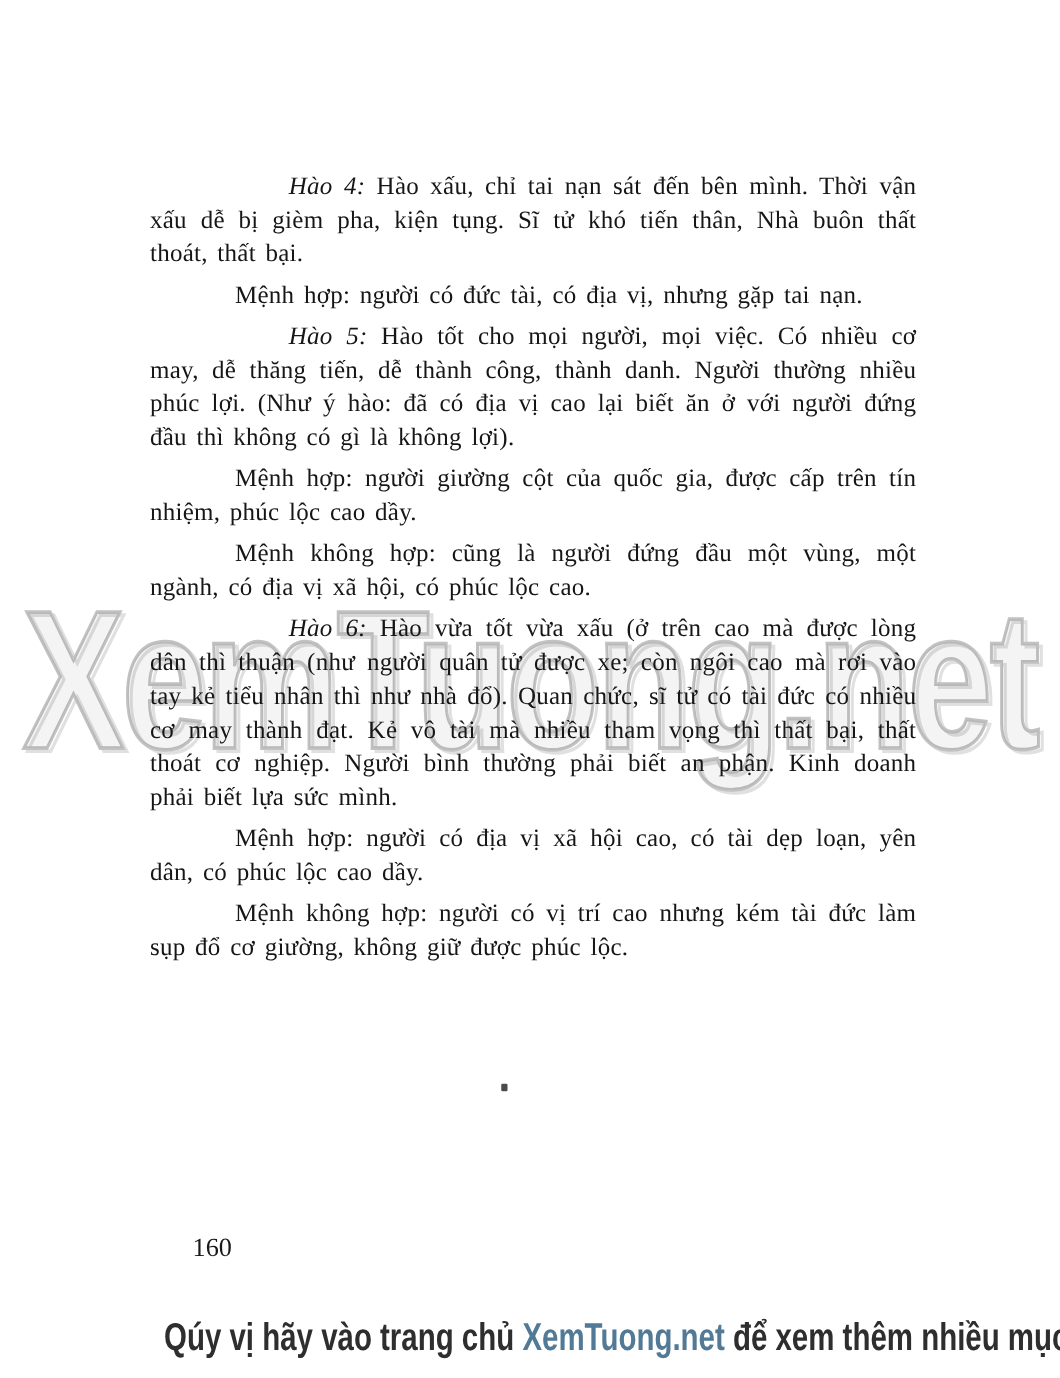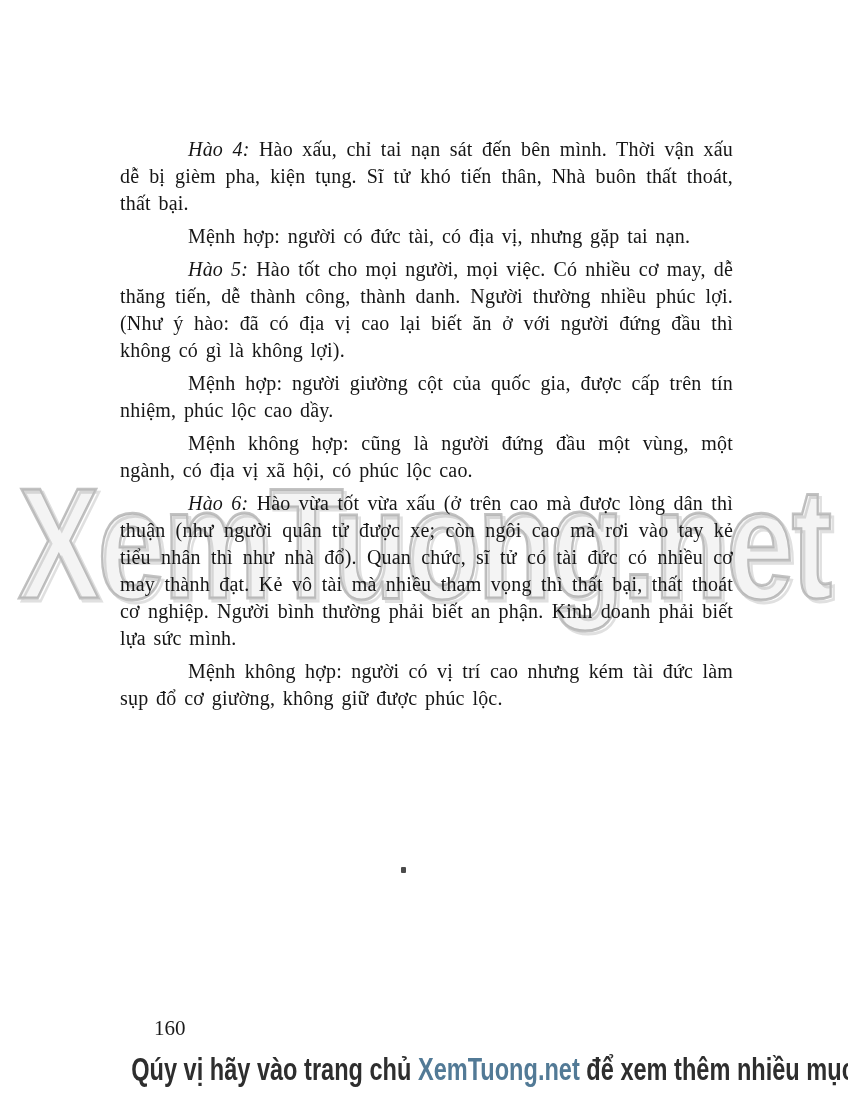--- a/index.html
+++ b/index.html
@@ -24,21 +24,21 @@
     line-height: 27px;
     letter-spacing: 0.2px;
     word-spacing: 2.5px;
     text-align: justify;
     color: #161616;
   }
   .text-block p {
     margin: 0 0 6px 0;
     text-indent: 68px;
   }
-  .lead { font-style: italic; }
+  .lead { font-style: italic; margin-left: 43px; }
   
   .watermark {
     position: absolute;
     top: 468px; left: 0;
     z-index: 1;
     pointer-events: none;
   }
   .wm-text {
     font-family: "Liberation Sans", "DejaVu Sans", sans-serif;
     font-weight: 700;
@@ -49,21 +49,21 @@
     stroke-width: 3px;
     paint-order: stroke fill;
   }
   .wm-shadow {
     stroke: #e0e0e0;
     fill: none;
   }
   
   .page-number {
     position: absolute;
-    left: 154px; top: 1016px;
+    left: 154px; top: 986px;
     z-index: 2;
     font-size: 21px;
     color: #1a1a1a;
     font-family: "Liberation Serif", "DejaVu Serif", serif;
   }
   
   .footer {
     position: absolute;
     top: 1052px; left: 0;
     width: 848px;
@@ -102,20 +102,21 @@
     <text class="wm-text" x="424" y="130" text-anchor="middle" textLength="812" lengthAdjust="spacingAndGlyphs" style="stroke: rgb(194, 194, 194);">XemTuong.net</text>
   </svg>
 
   <div class="text-block" style="color: rgb(22, 22, 22);">
     <p><span class="lead">Hào 4:</span><span> Hào xấu, chỉ tai nạn sát đến bên mình. Thời vận xấu dễ bị gièm pha, kiện tụng. Sĩ tử khó tiến thân, Nhà buôn thất thoát, thất bại.</span></p>
     <p><span>Mệnh hợp: người có đức tài, có địa vị, nhưng gặp tai nạn.</span></p>
     <p><span class="lead">Hào 5:</span><span> Hào tốt cho mọi người, mọi việc. Có nhiều cơ may, dễ thăng tiến, dễ thành công, thành danh. Người thường nhiều phúc lợi. (Như ý hào: đã có địa vị cao lại biết ăn ở với người đứng đầu thì không có gì là không lợi).</span></p>
     <p><span>Mệnh hợp: người giường cột của quốc gia, được cấp trên tín nhiệm, phúc lộc cao dầy.</span></p>
     <p><span>Mệnh không hợp: cũng là người đứng đầu một vùng, một ngành, có địa vị xã hội, có phúc lộc cao.</span></p>
     <p><span class="lead">Hào 6:</span><span> Hào vừa tốt vừa xấu (ở trên cao mà được lòng dân thì thuận (như người quân tử được xe; còn ngôi cao mà rơi vào tay kẻ tiểu nhân thì như nhà đổ). Quan chức, sĩ tử có tài đức có nhiều cơ may thành đạt. Kẻ vô tài mà nhiều tham vọng thì thất bại, thất thoát cơ nghiệp. Người bình thường phải biết an phận. Kinh doanh phải biết lựa sức mình.</span></p>
+    <p><span>Mệnh hợp: người có địa vị xã hội cao, có tài dẹp loạn, yên dân, có phúc lộc cao dầy.</span></p>
     <p><span>Mệnh không hợp: người có vị trí cao nhưng kém tài đức làm sụp đổ cơ giường, không giữ được phúc lộc.</span></p>
   </div>
 
   <div class="speck"></div>
 
   <div class="page-number">160</div>
 
   <div class="footer">
     <div class="footer-inner" style="color: rgb(46, 46, 46);">
       <span>Qúy vị hãy vào trang chủ </span><span style="color: rgb(82, 122, 150);">XemTuong.net</span><span> để xem thêm nhiều mục hay khác</span>

